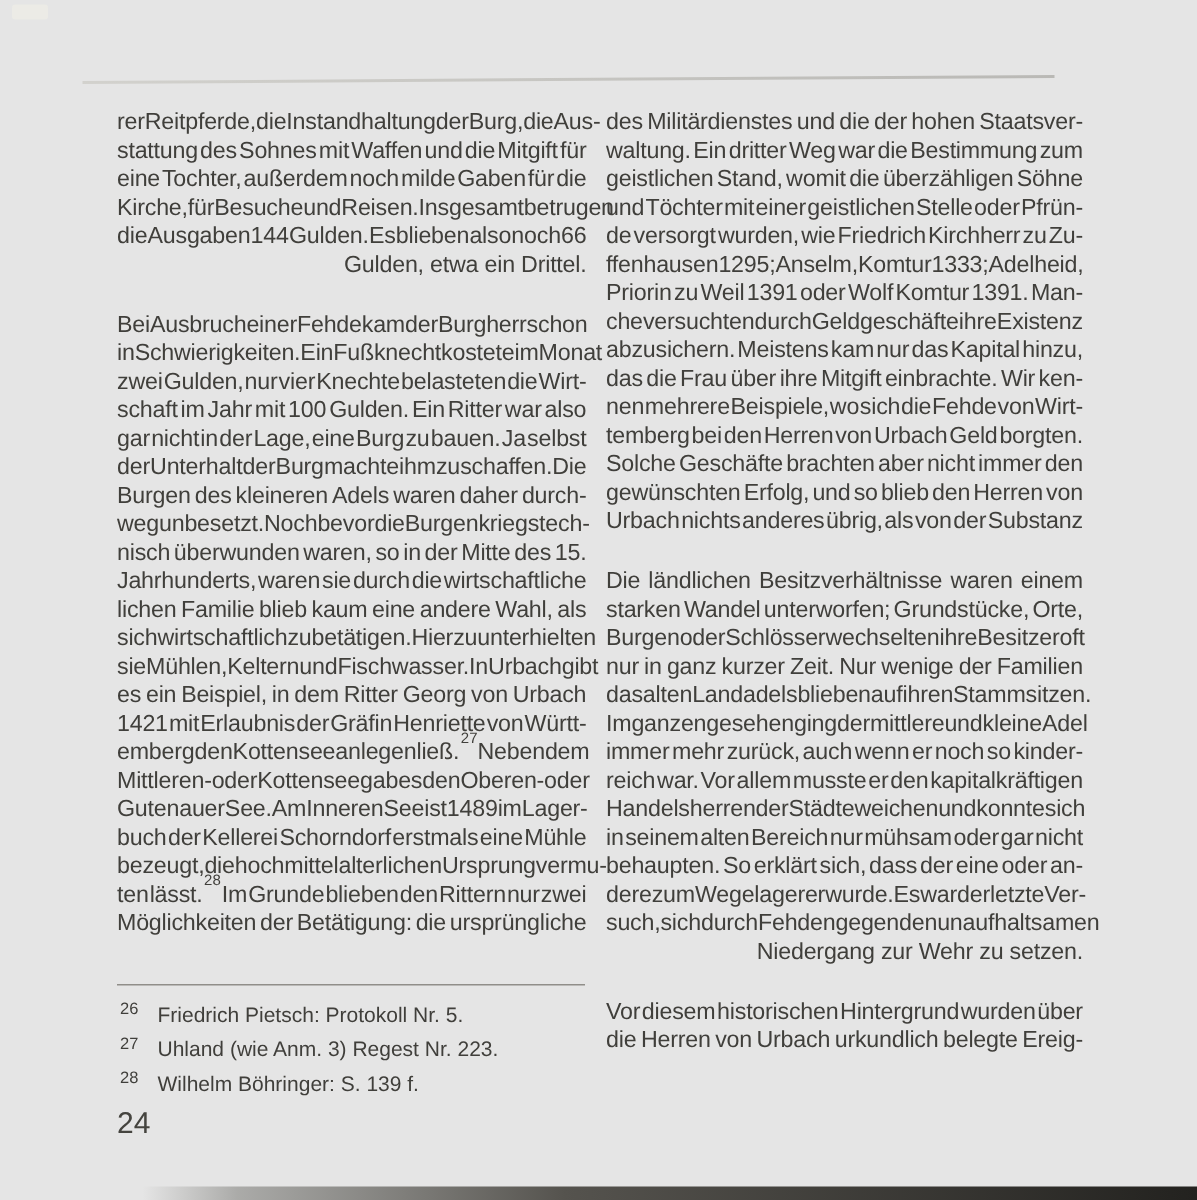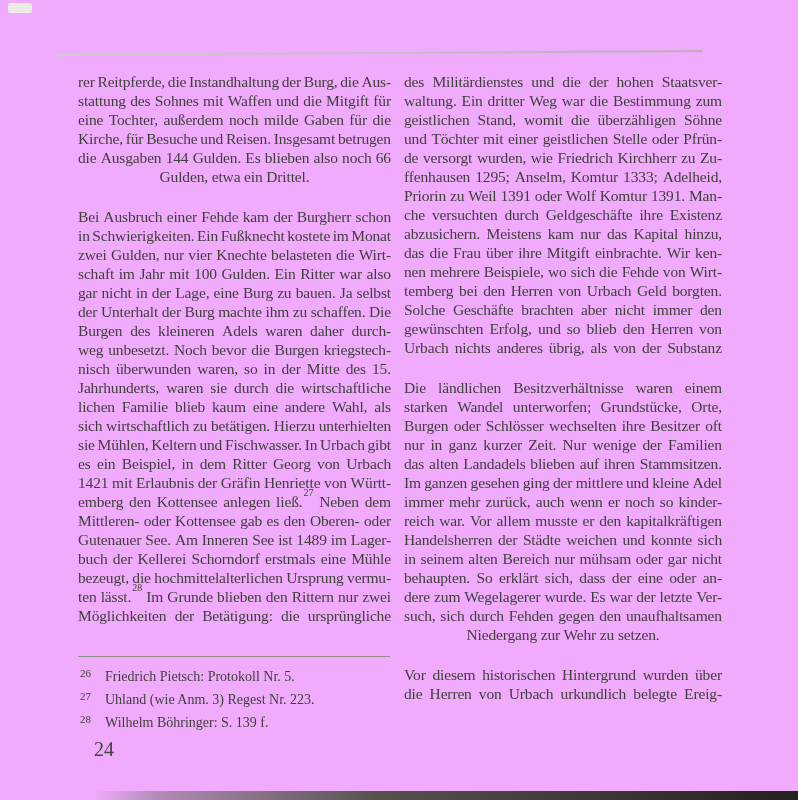--- a/index.html
+++ b/index.html
@@ -1,22 +1,22 @@
 <!DOCTYPE html>
 <html><head>
 <meta charset="utf-8">
 <style>
   html, body { margin: 0; padding: 0; }
   .page {
     position: relative;
     width: 798px;
     height: 800px;
-    background: #f0abfc;
+    background: #e5e5e5;
     overflow: hidden;
-    font-family: Liberation Serif, serif;
+    font-family: Liberation Sans, sans-serif;
     color: #403f3b;
   }
   
   .scan-blob-topleft {
     position: absolute; left: 8px; top: 3px; width: 24px; height: 10px;
     background: #ecebe6; border-radius: 2px;
   }
   .scan-line-top {
     position: absolute; left: 55px; top: 52px; width: 648px; height: 2px;
     background: linear-gradient(90deg, #cfcec9, #b2b1ad);
@@ -33,40 +33,40 @@
   #col-left  { left: 78px;  width: 313px; }
   #col-right { left: 404px; width: 318px; }
   .para + .para { margin-top: 21px; }
   .line {
     height: 19px; line-height: 19px;
     font-size: 15.5px; letter-spacing: -0.15px;
     white-space: nowrap;
   }
   .just { display: flex; justify-content: space-between; }
   .just span { white-space: pre; }
-  .last { text-align: center; }
+  .last { text-align: right; }
   sup.ref {
     font-size: 10px; line-height: 0;
     position: relative; top: -5px; margin-left: 1px; letter-spacing: 0;
   }
   
   .fn-rule {
     position: absolute; left: 78px; top: 656px; width: 312px; height: 1px;
     background: #908e89;
   }
   .footnotes { position: absolute; left: 80px; top: 665px; width: 312px; }
   .fn-row { display: flex; height: 23px; line-height: 23px; font-size: 14px; }
   .fn-num {
     flex: none; width: 17px; margin-right: 8px;
     font-size: 11px; transform: translateY(-3px);
   }
   .fn-text { flex: 1; }
   
   .page-number {
-    position: absolute; left: 94px; top: 738px;
+    position: absolute; left: 78px; top: 738px;
     font-size: 20px; line-height: 22px; color: #45443f;
   }
 </style>
 </head>
 <body>
 
 <div class="page">
   <div class="scan-blob-topleft"></div>
   <div class="scan-line-top"></div>
 

